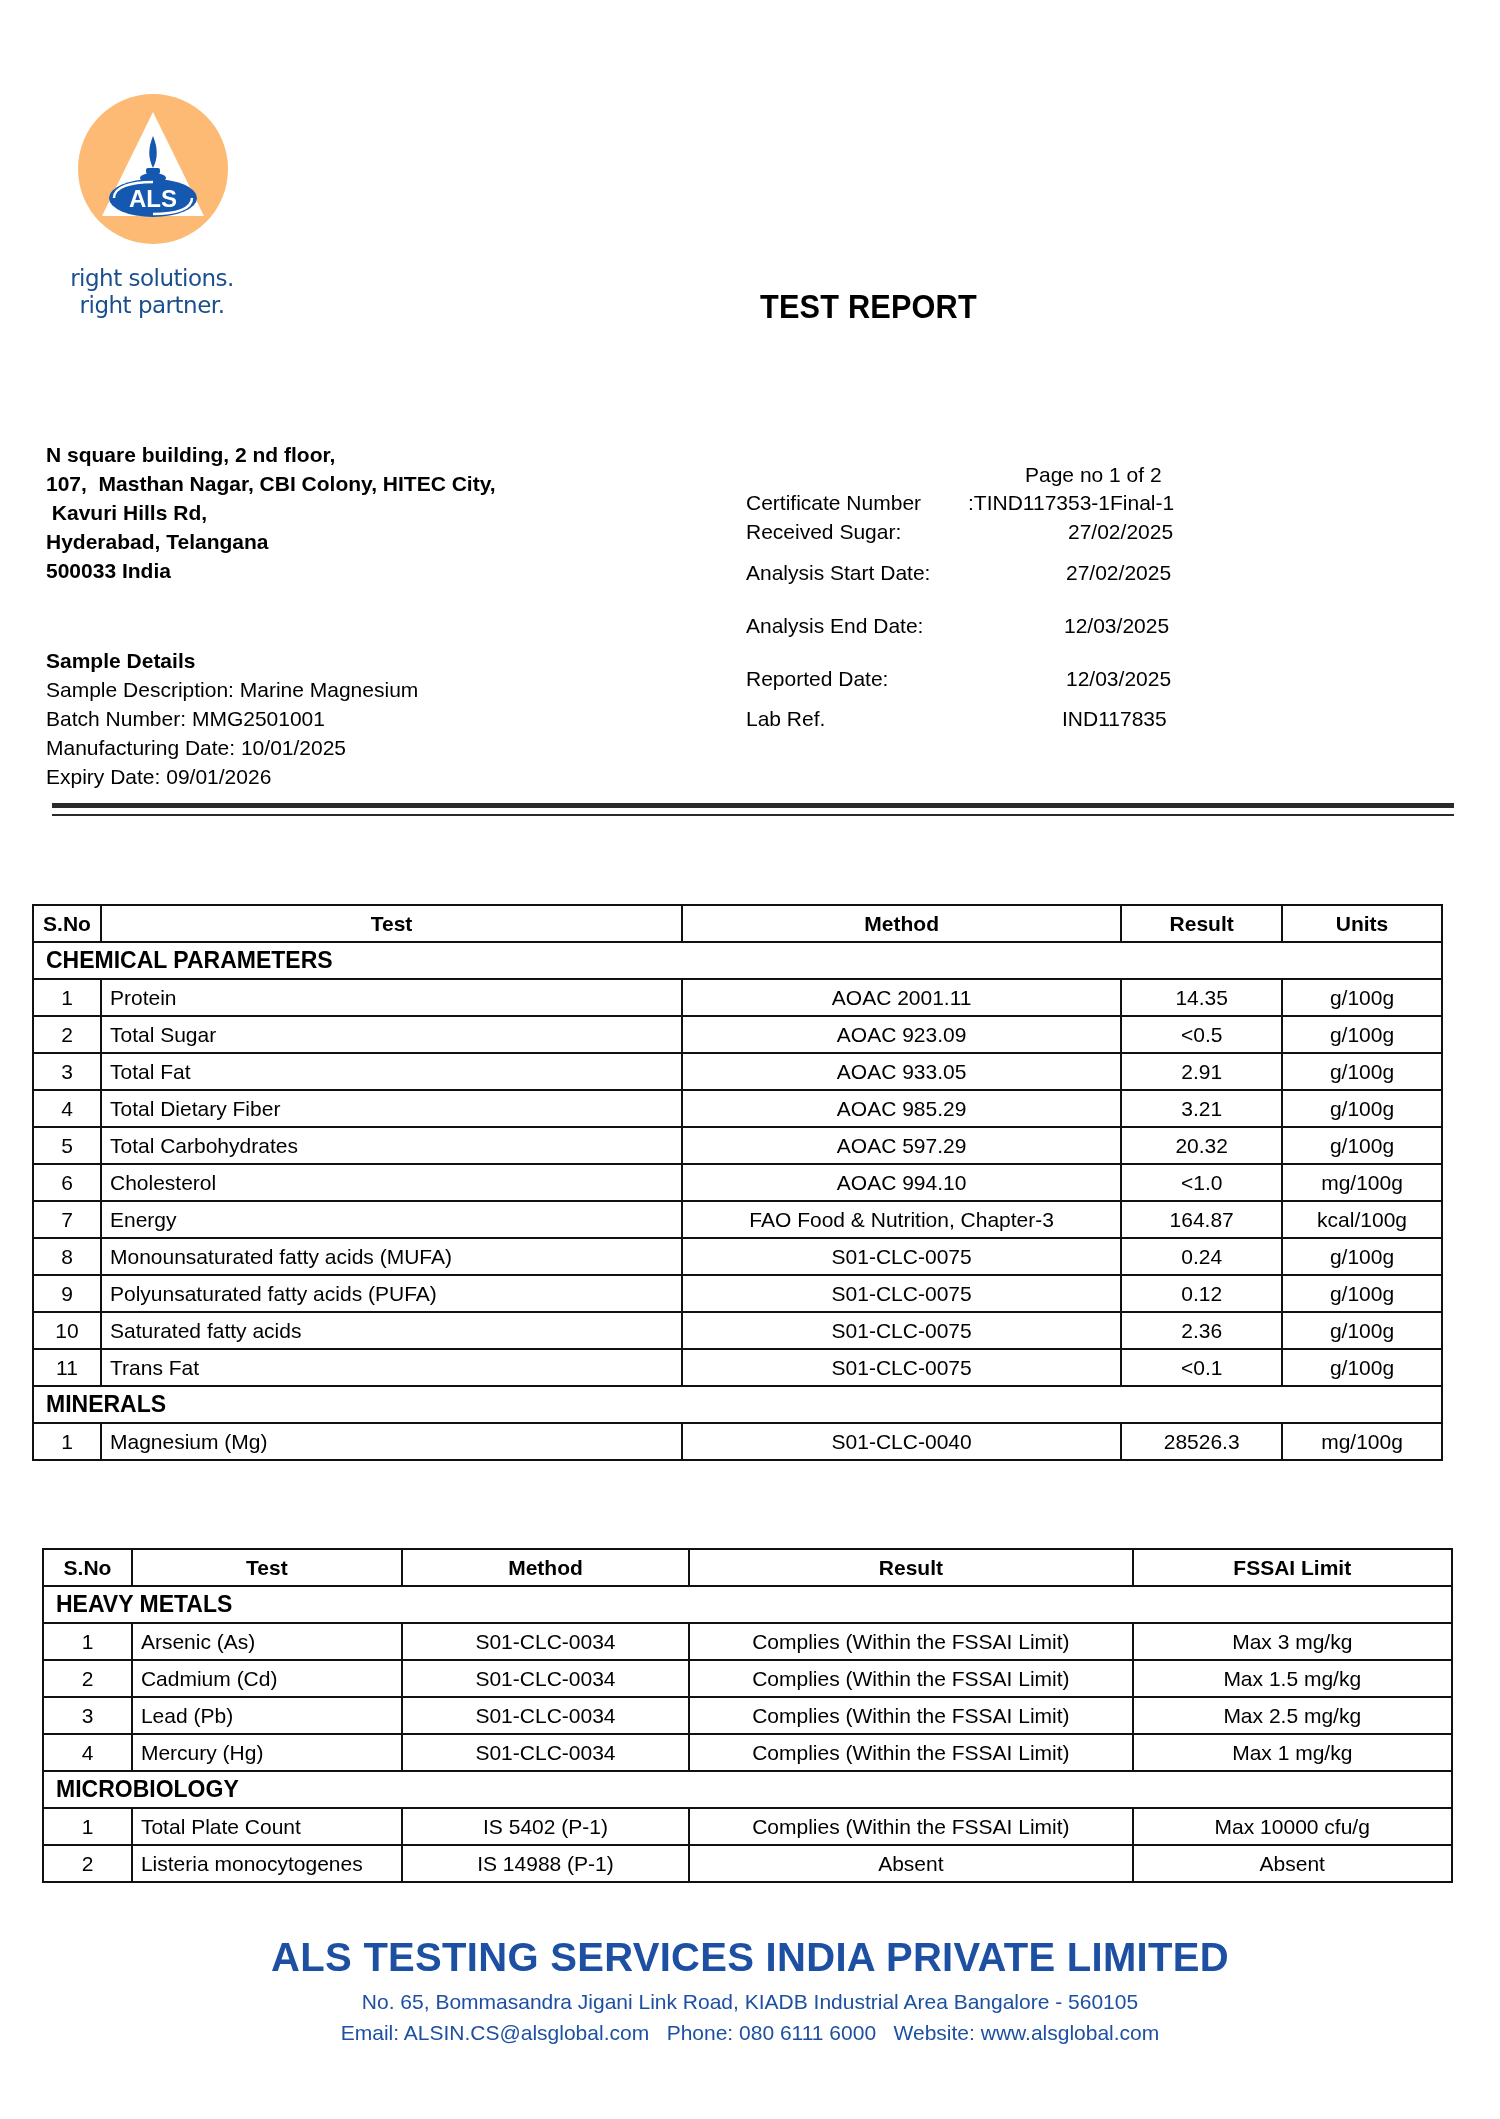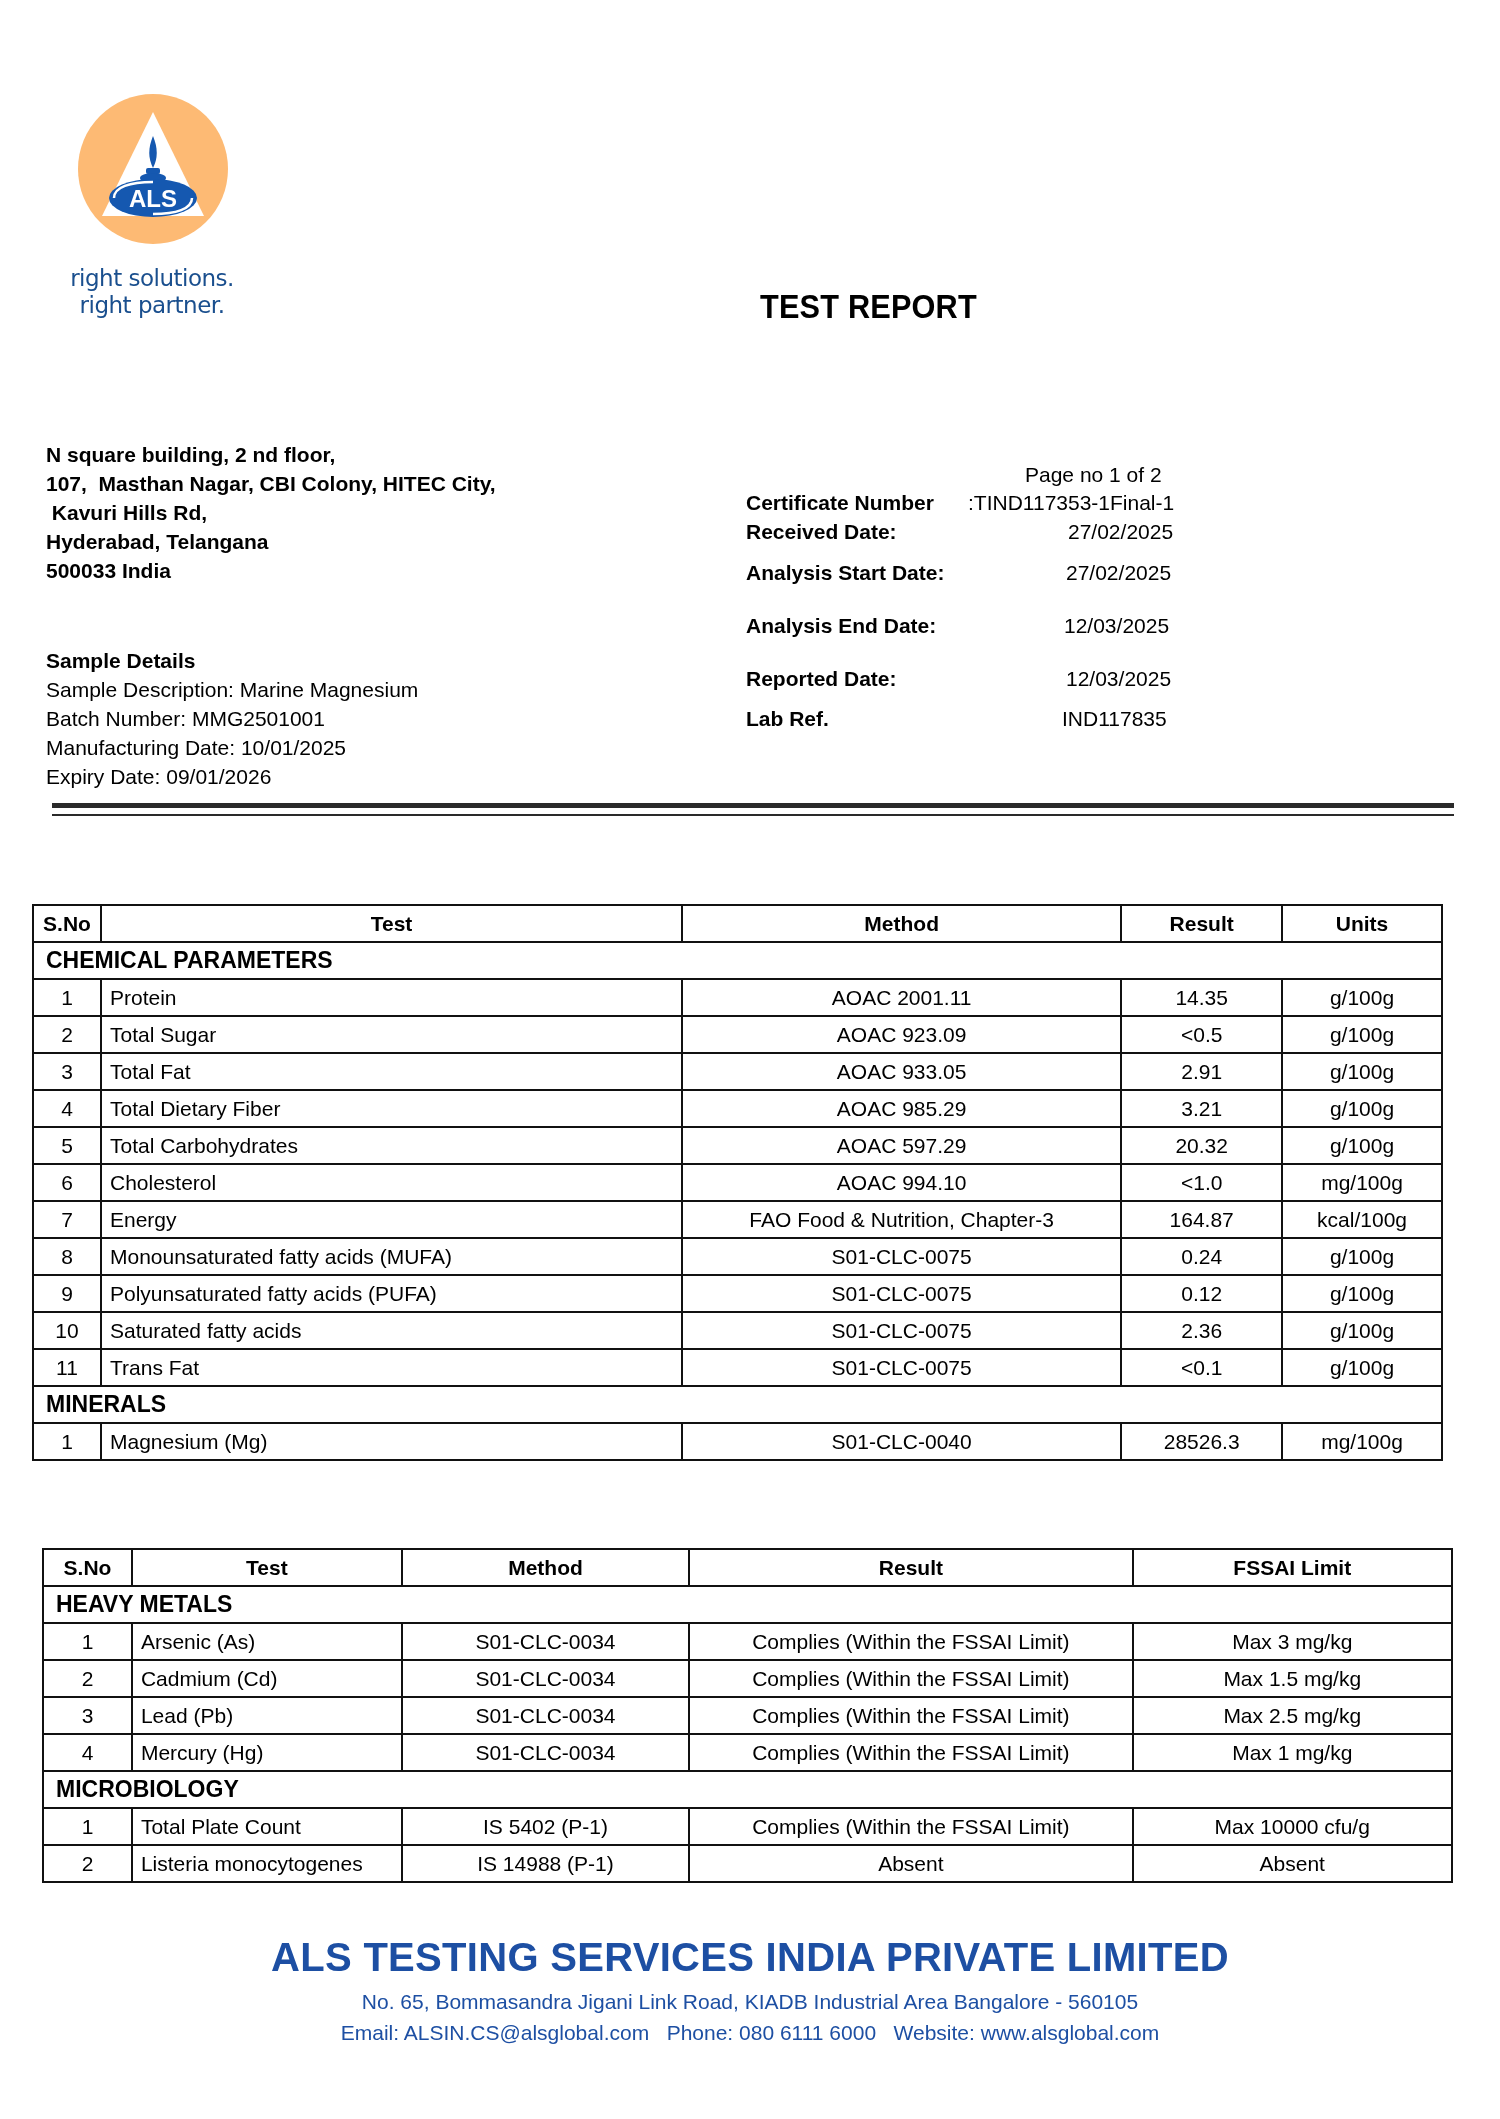--- a/index.html
+++ b/index.html
@@ -19,21 +19,21 @@
 
   
   .cust { left: 46px; top: 440px; font-size: 21px; line-height: 29px; font-weight: bold; }
   .cust div { white-space: pre; }
   .sample { left: 46px; top: 633px; font-size: 21px; line-height: 29px; margin-top: 13px; }
   .sample .hd { font-weight: bold; }
 
   
   .cert { left: 746px; top: 0; font-size: 21px; }
   .cert-row { position: absolute; white-space: nowrap; }
-  .cert-label { position: absolute; left: 0; font-weight: bold; white-space: nowrap; }
+  .cert-label { position: absolute; left: 0; font-weight: normal; white-space: nowrap; }
   .cert-val { position: absolute; white-space: nowrap; }
 
   
   .div-thick { left: 52px; top: 803px; width: 1402px; height: 5px; background: #2a2a2a; }
   .div-thin  { left: 52px; top: 814px; width: 1402px; height: 2px; background: #2a2a2a; }
 
   
   table.rt { position: absolute; border-collapse: collapse; font-size: 21px; }
   table.rt td, table.rt th { border: 2.5px solid #111; padding: 0 8px; height: 35px; }
   table.rt th { font-weight: bold; text-align: center; }
@@ -87,21 +87,21 @@
   <div>Manufacturing Date: 10/01/2025</div>
   <div>Expiry Date: 09/01/2026</div>
 </div>
 
 <div class="abs cert">
   <div class="cert-row" style="left:279px; top:463px;">Page no 1 of 2</div>
 
   <div class="cert-label" style="top:491px;">Certificate Number</div>
   <div class="cert-val" style="left:222px; top:491px;">:TIND117353-1Final-1</div>
 
-  <div class="cert-label" style="top:520px;">Received Date:</div>
+  <div class="cert-label" style="top:520px;">Received Sugar:</div>
   <div class="cert-val" style="left:322px; top:520px;">27/02/2025</div>
 
   <div class="cert-label" style="top:561px;">Analysis Start Date:</div>
   <div class="cert-val" style="left:320px; top:561px;">27/02/2025</div>
 
   <div class="cert-label" style="top:614px;">Analysis End Date:</div>
   <div class="cert-val" style="left:318px; top:614px;">12/03/2025</div>
 
   <div class="cert-label" style="top:667px;">Reported Date:</div>
   <div class="cert-val" style="left:320px; top:667px;">12/03/2025</div>

